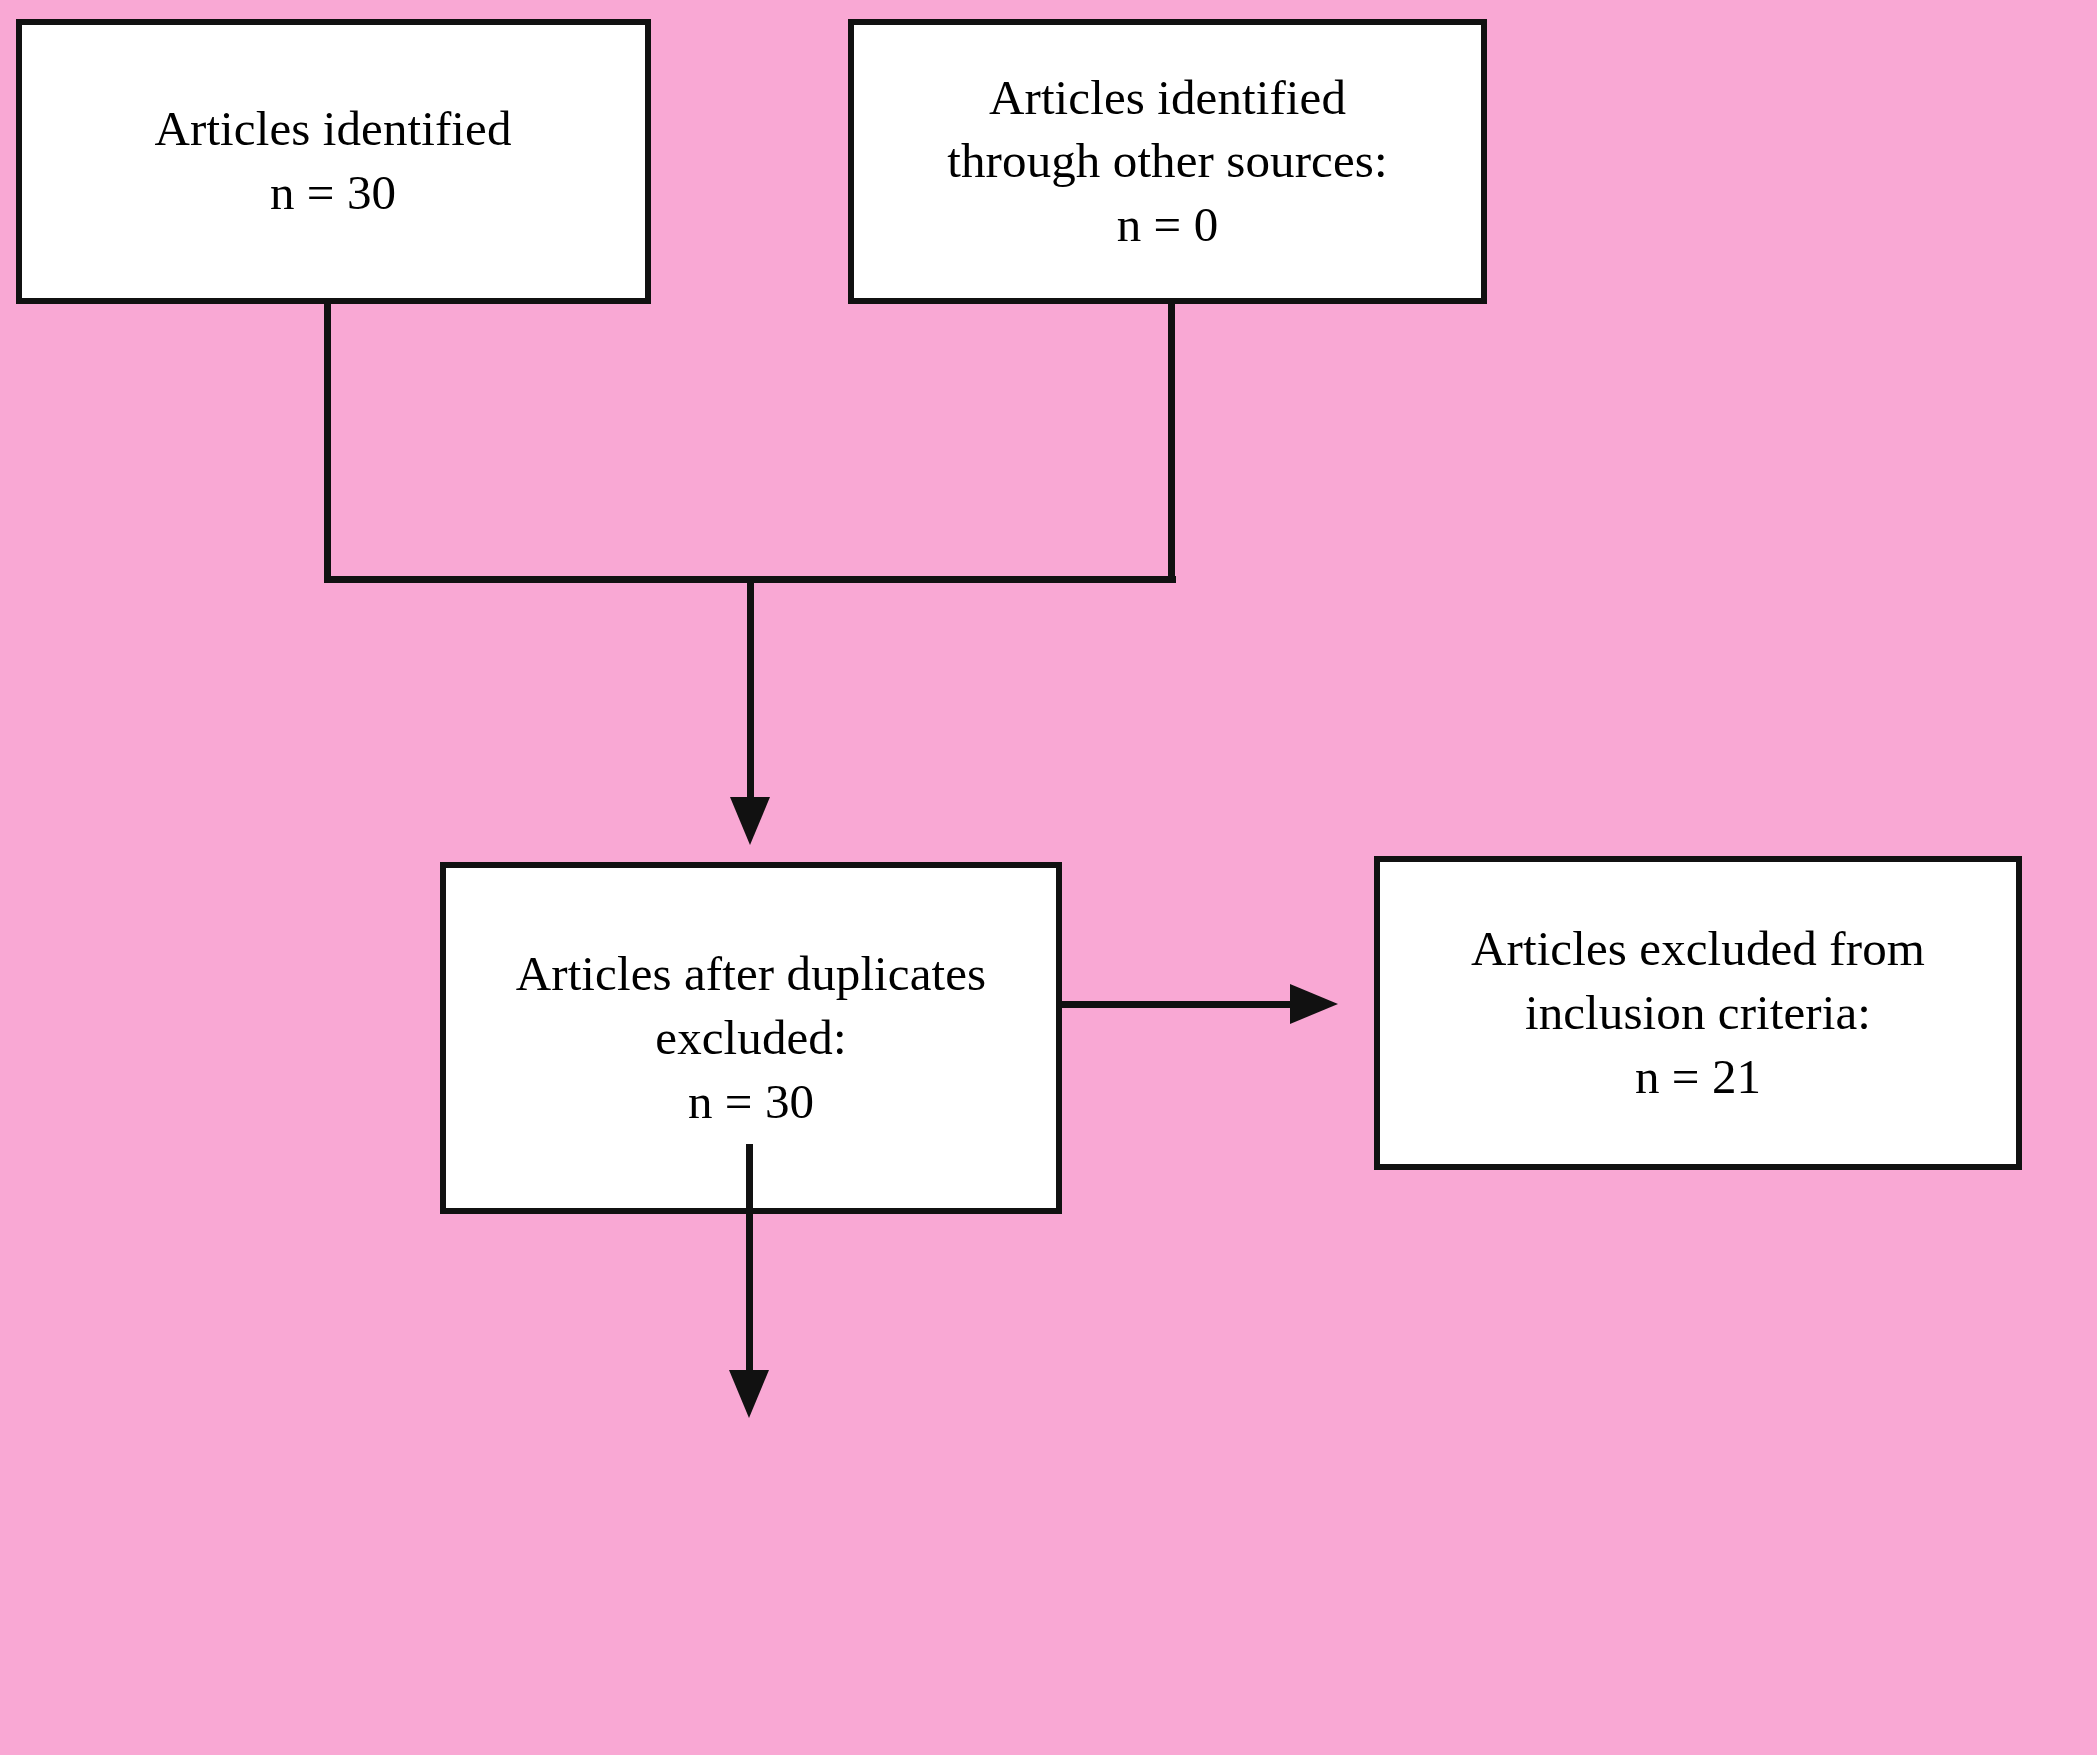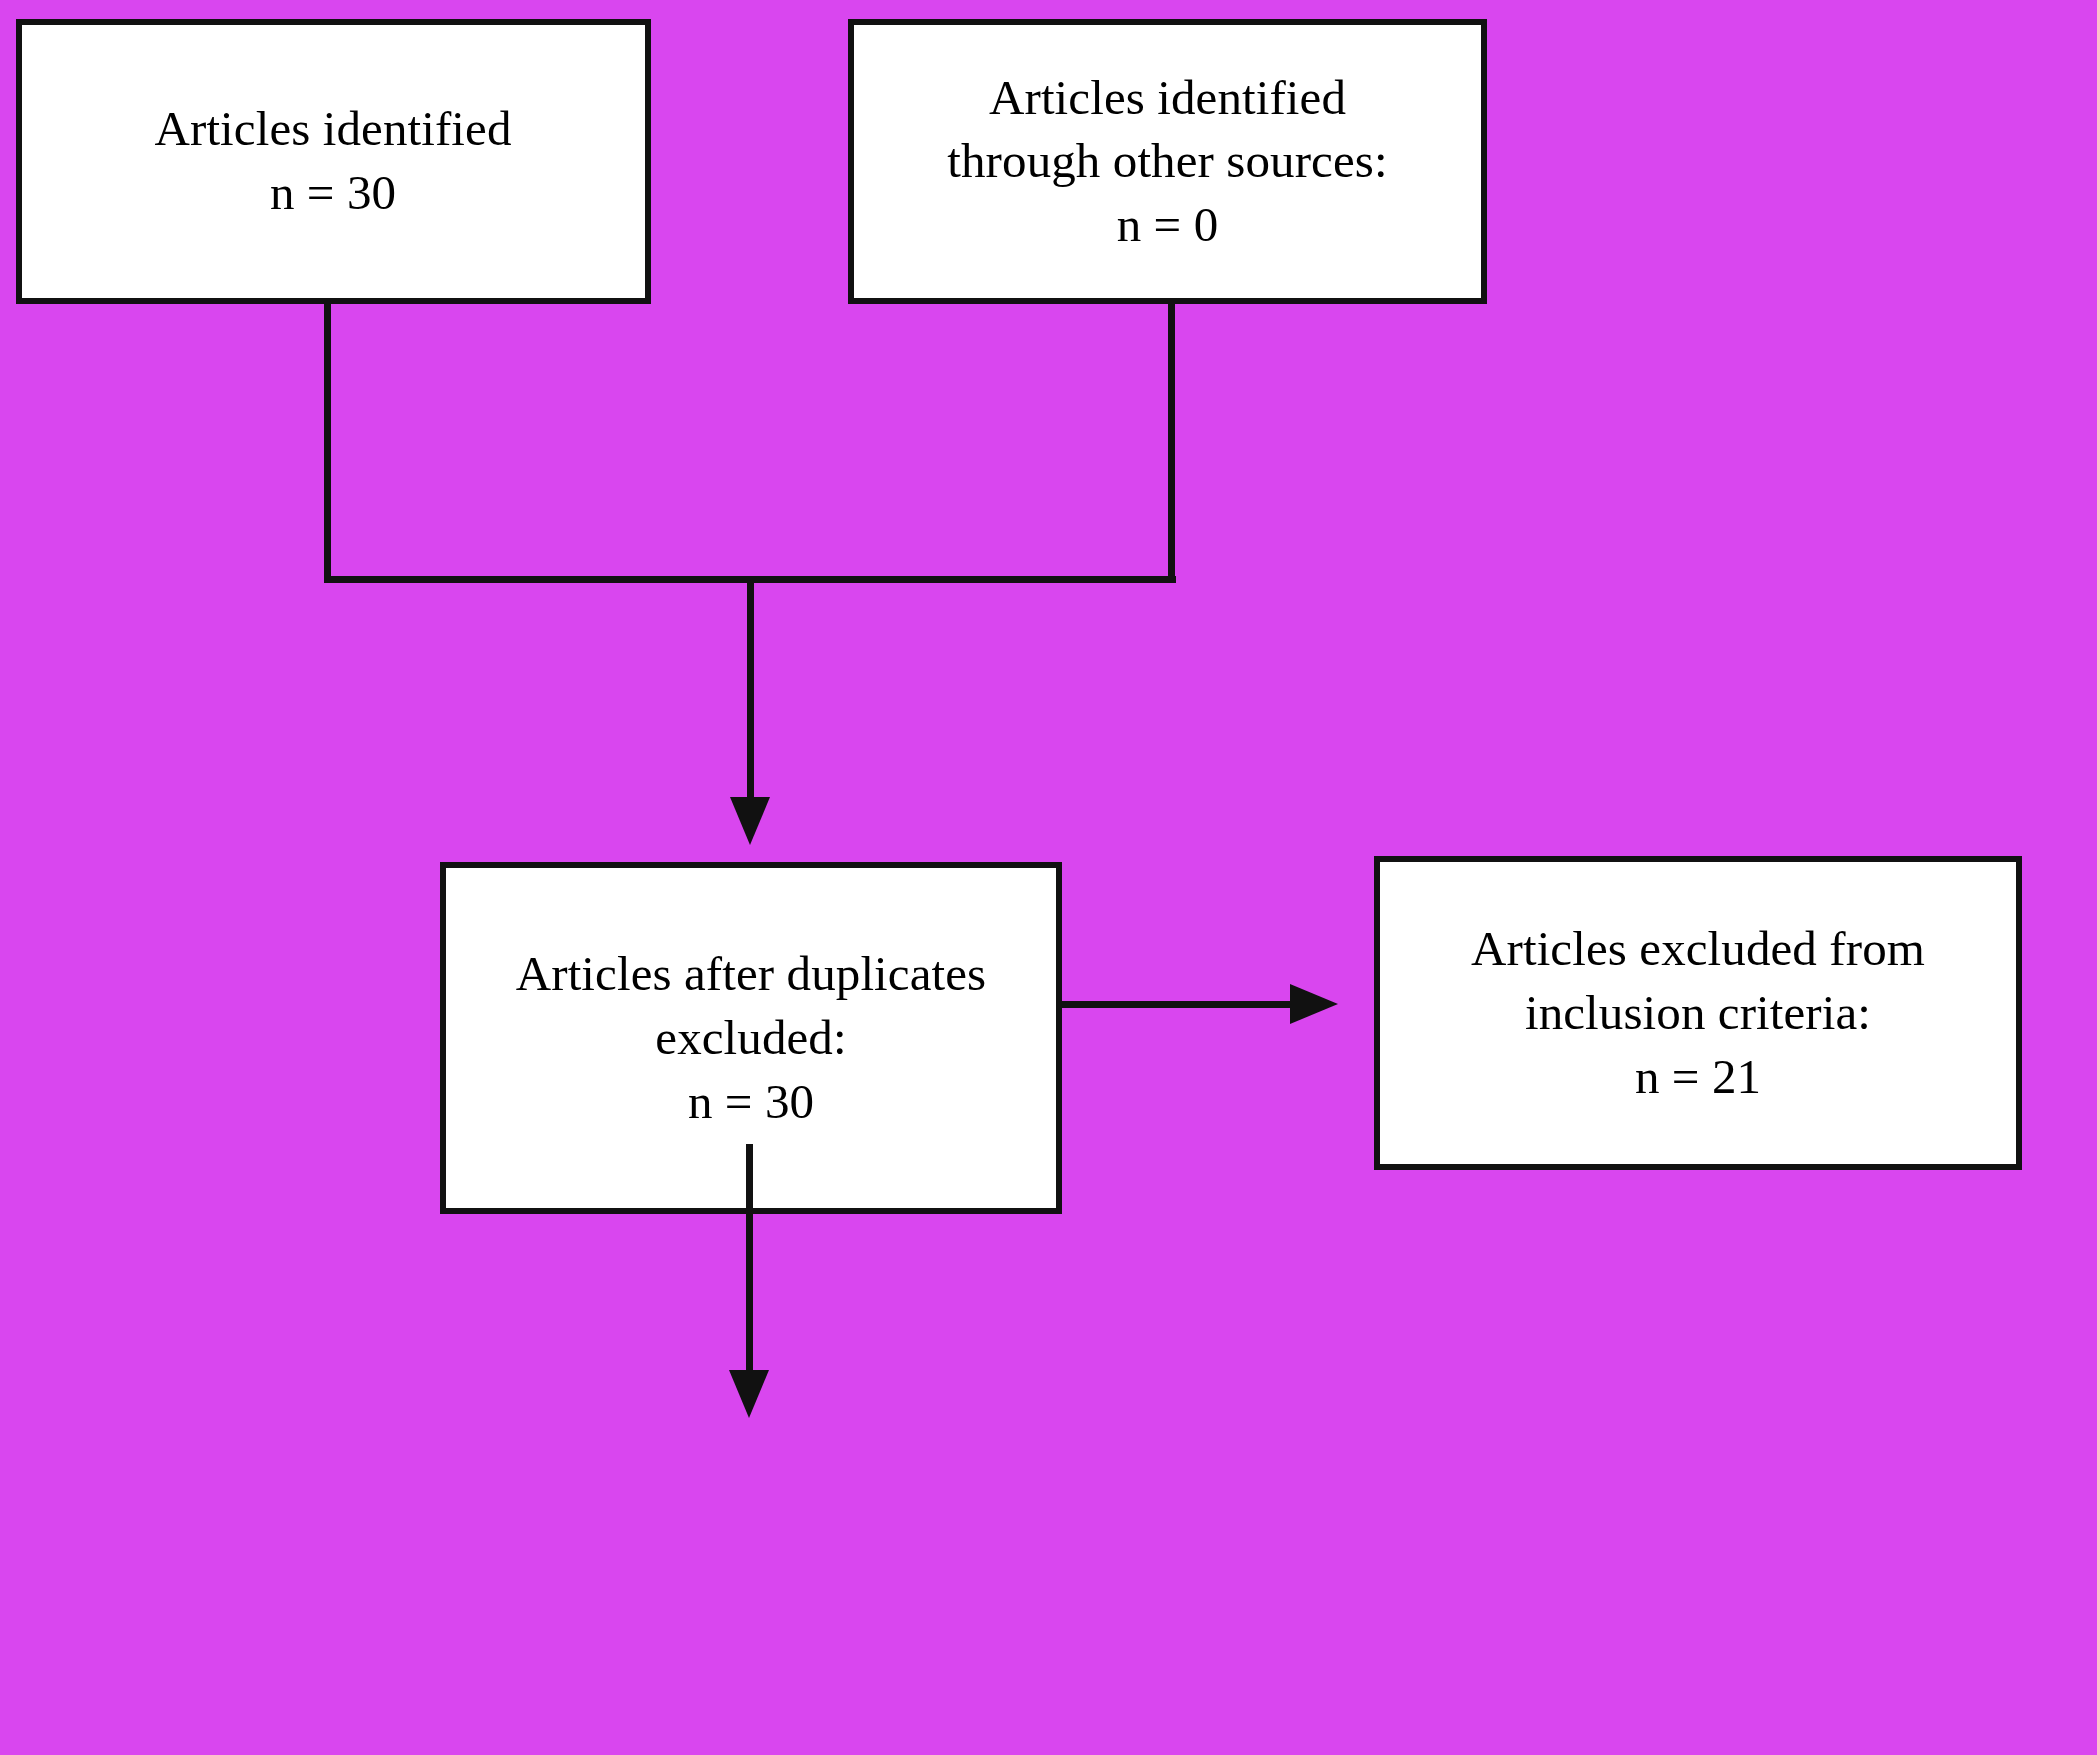--- a/index.html
+++ b/index.html
@@ -8,21 +8,21 @@
     padding: 0;
     background: #ffffff;
   }
   body {
     font-family: "Liberation Serif", "DejaVu Serif", serif;
   }
   #diagram-canvas {
     position: relative;
     width: 2097px;
     height: 1755px;
-    background: #d946ef;
+    background: #f9a8d4;
     overflow: hidden;
   }
   .flow-box {
     position: absolute;
     box-sizing: border-box;
     background: #ffffff;
     border: 6.2px solid #111111;
     display: flex;
     flex-direction: column;
     align-items: center;

